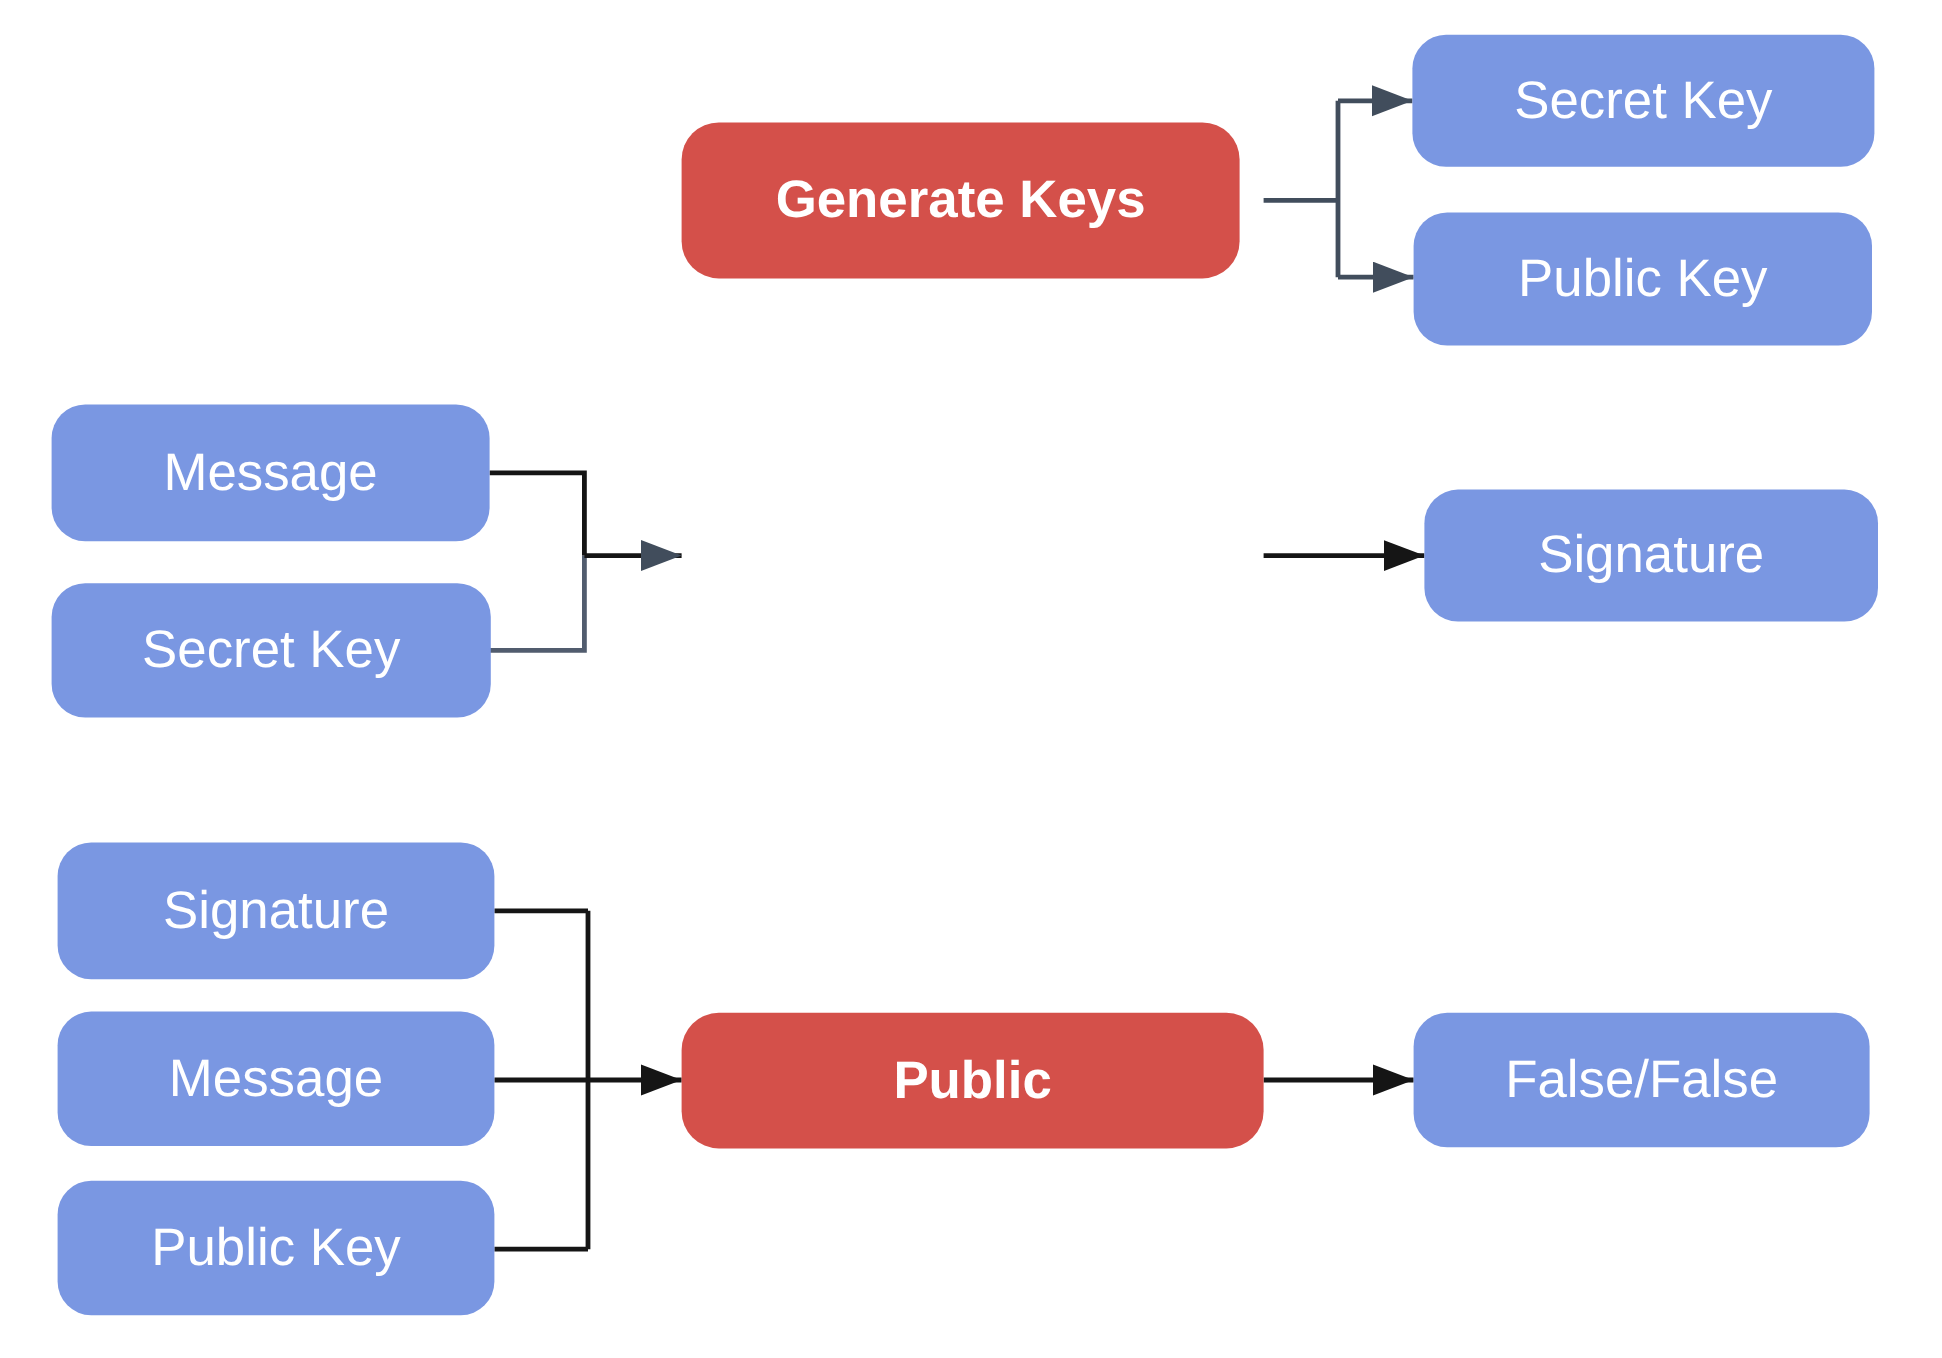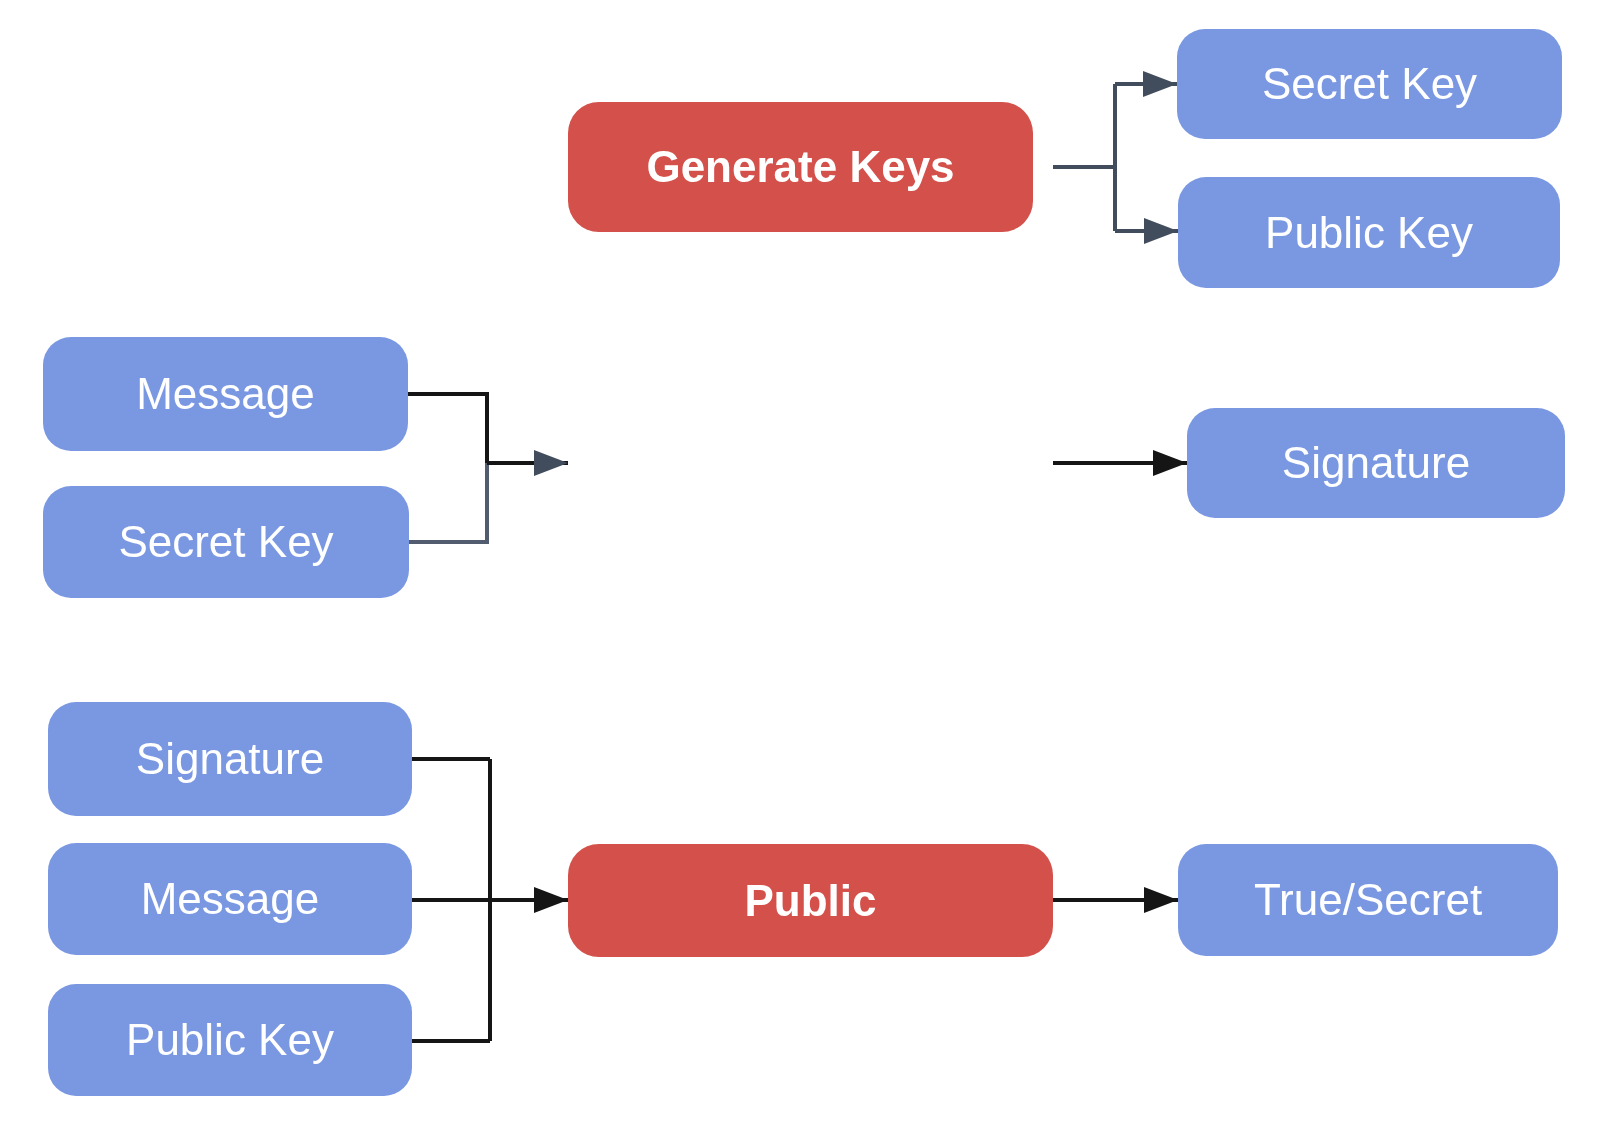--- a/index.html
+++ b/index.html
@@ -78,15 +78,15 @@
   <div class="node data" style="left:1178px;top:177px;width:382px;height:111px;">Public Key</div>
 
   <div class="node data" style="left:43px;top:337px;width:365px;height:114px;">Message</div>
   <div class="node data" style="left:43px;top:486px;width:366px;height:112px;">Secret Key</div>
   <div class="node data" style="left:1187px;top:408px;width:378px;height:110px;">Signature</div>
 
   <div class="node data" style="left:48px;top:702px;width:364px;height:114px;">Signature</div>
   <div class="node data" style="left:48px;top:843px;width:364px;height:112px;">Message</div>
   <div class="node data" style="left:48px;top:984px;width:364px;height:112px;">Public Key</div>
   <div class="node process" style="left:568px;top:844px;width:485px;height:113px;">Public</div>
-  <div class="node data" style="left:1178px;top:844px;width:380px;height:112px;">True/Secret</div>
+  <div class="node data" style="left:1178px;top:844px;width:380px;height:112px;">False/False</div>
 
 </div>
 
 </body></html>

